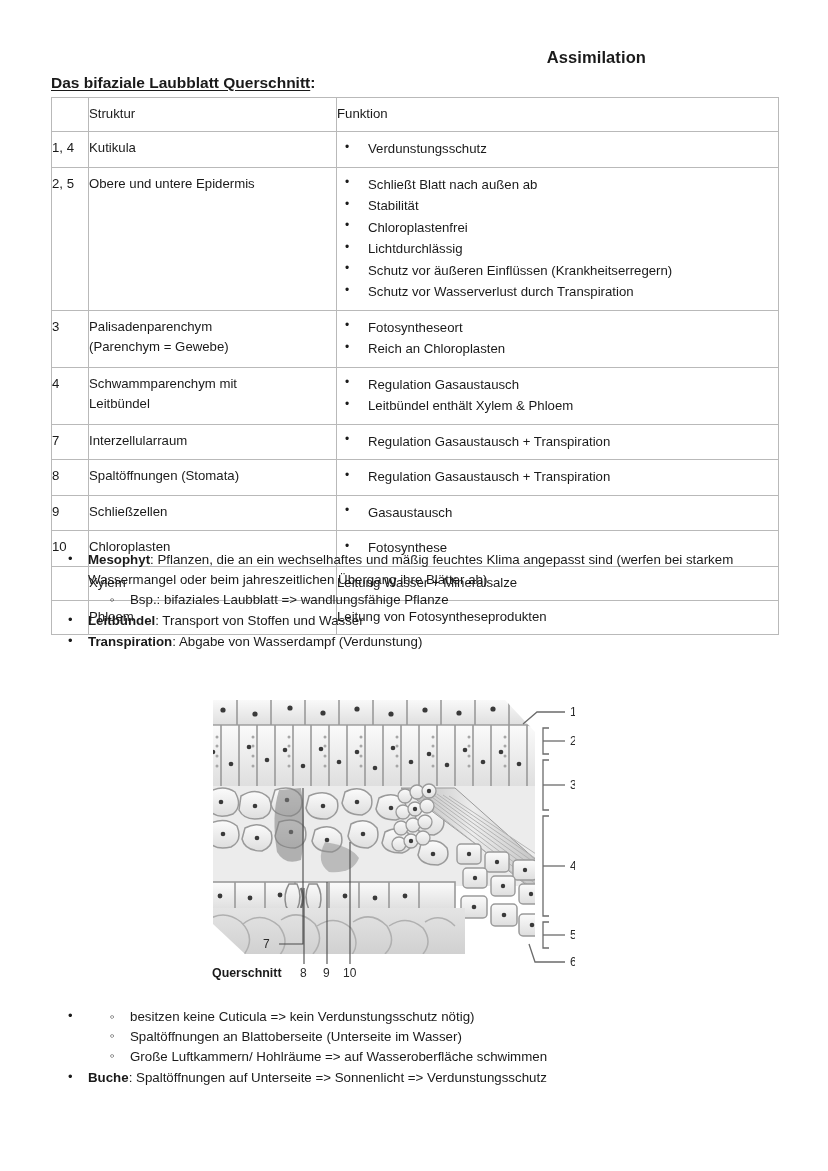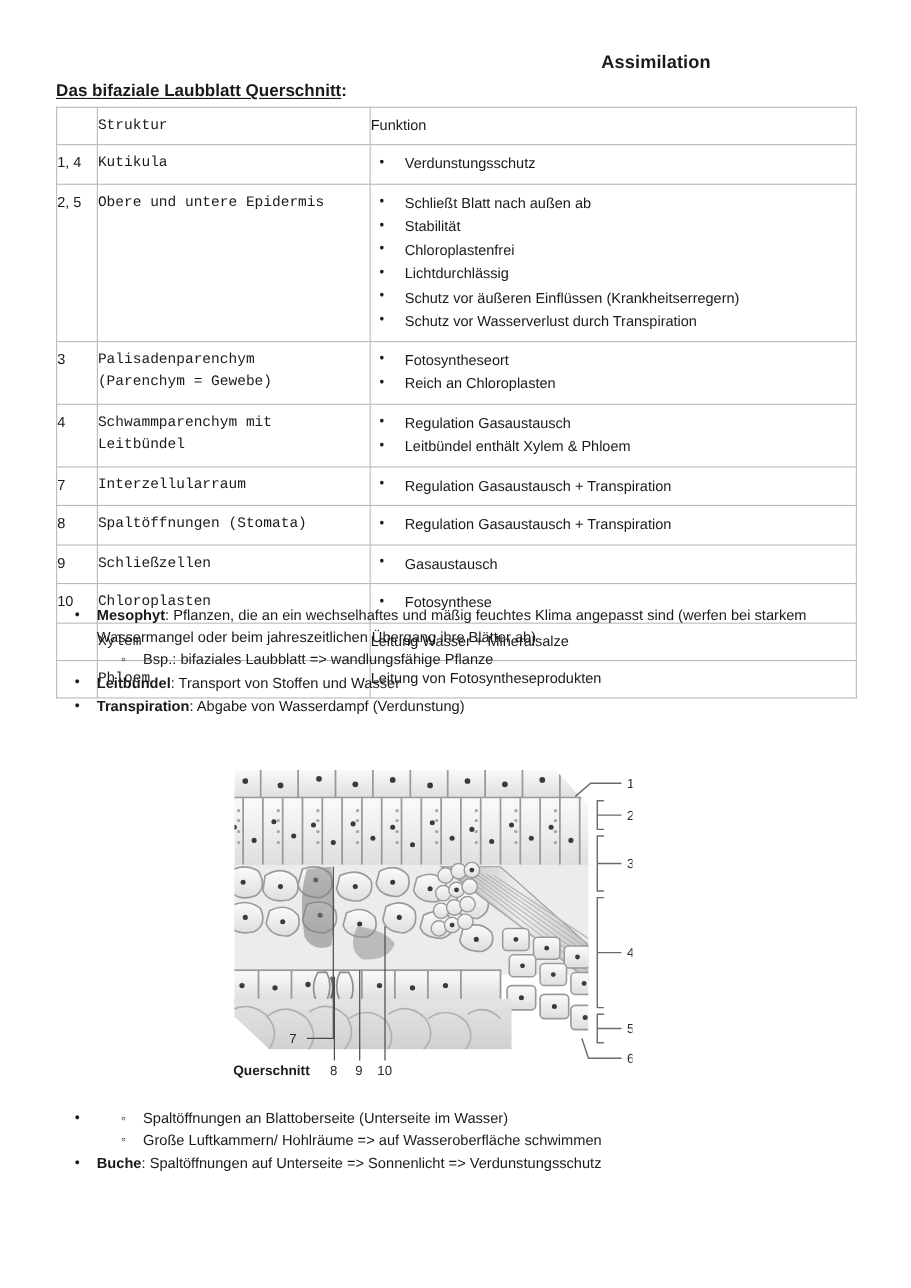--- a/index.html
+++ b/index.html
@@ -63,21 +63,21 @@
     border: 1px solid #b9b9b9;
     padding: 6px 0 7px 0;
     vertical-align: top;
     line-height: 1.52;
   }
   col.c-num { width: 37px; }
   col.c-struct { width: 248px; }
   col.c-func { width: 442px; }
 
   td.num   { padding-left: 4px; }
-  td.struct{ padding-left: 8px; font-family: Liberation Mono, monospace; }
+  td.struct{ padding-left: 8px; }
   td.func  { padding-left: 8px; }
 
   ul.fn {
     list-style: none;
     margin: 0;
     padding: 0;
   }
   ul.fn li {
     position: relative;
     padding-left: 31px;
@@ -577,20 +577,21 @@
         <text class="bl" x="118" y="285">9</text>
         <text class="bl" x="138" y="285">10</text>
       </g>
     </svg>
   </div>
   <div class="fig-caption">Querschnitt</div>
 
   <div class="notes bot">
     <ul class="lvl1" id="notes-bottom">
         <li><span></span><ul class="lvl2">
+            <li>besitzen keine Cuticula =&gt; kein Verdunstungsschutz nötig)</li>
             <li>Spaltöffnungen an Blattoberseite (Unterseite im Wasser)</li>
             <li>Große Luftkammern/ Hohlräume =&gt; auf Wasseroberfläche schwimmen</li>
           </ul></li>
         <li><span class="b">Buche</span><span>: Spaltöffnungen auf Unterseite =&gt; Sonnenlicht =&gt; Verdunstungsschutz</span></li>
       </ul>
   </div>
 
 </div>
 
 </body></html>

